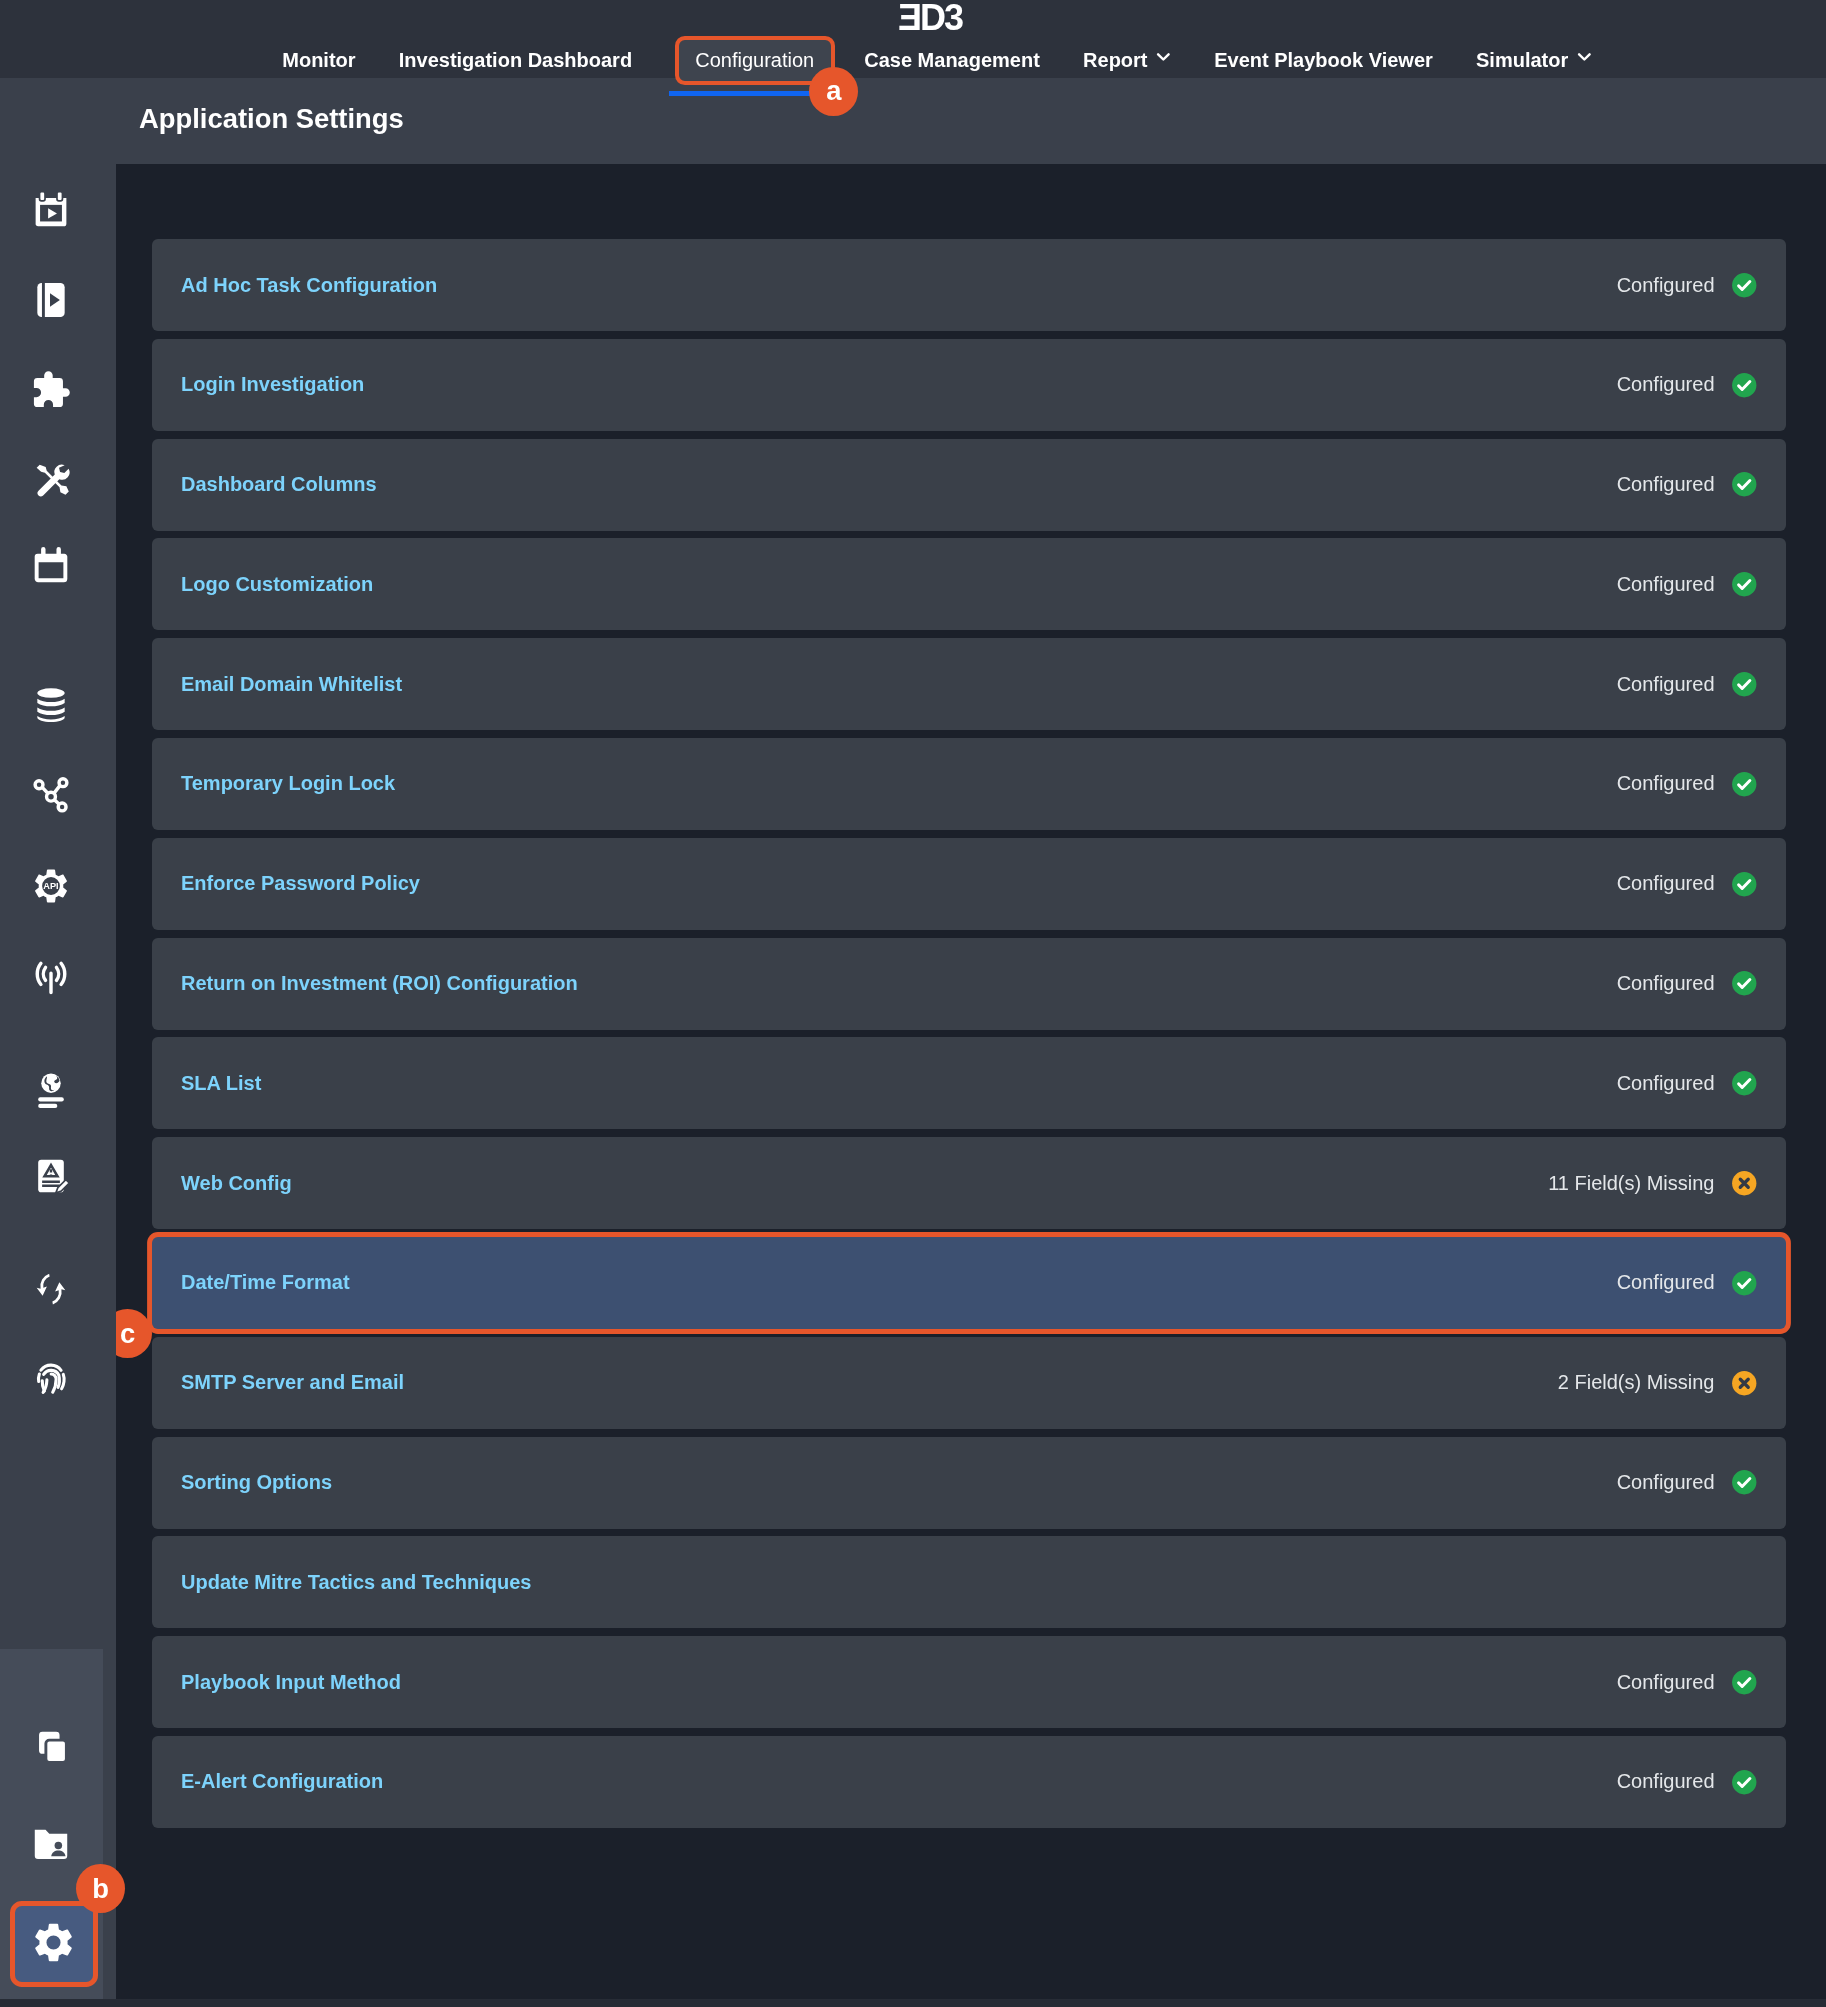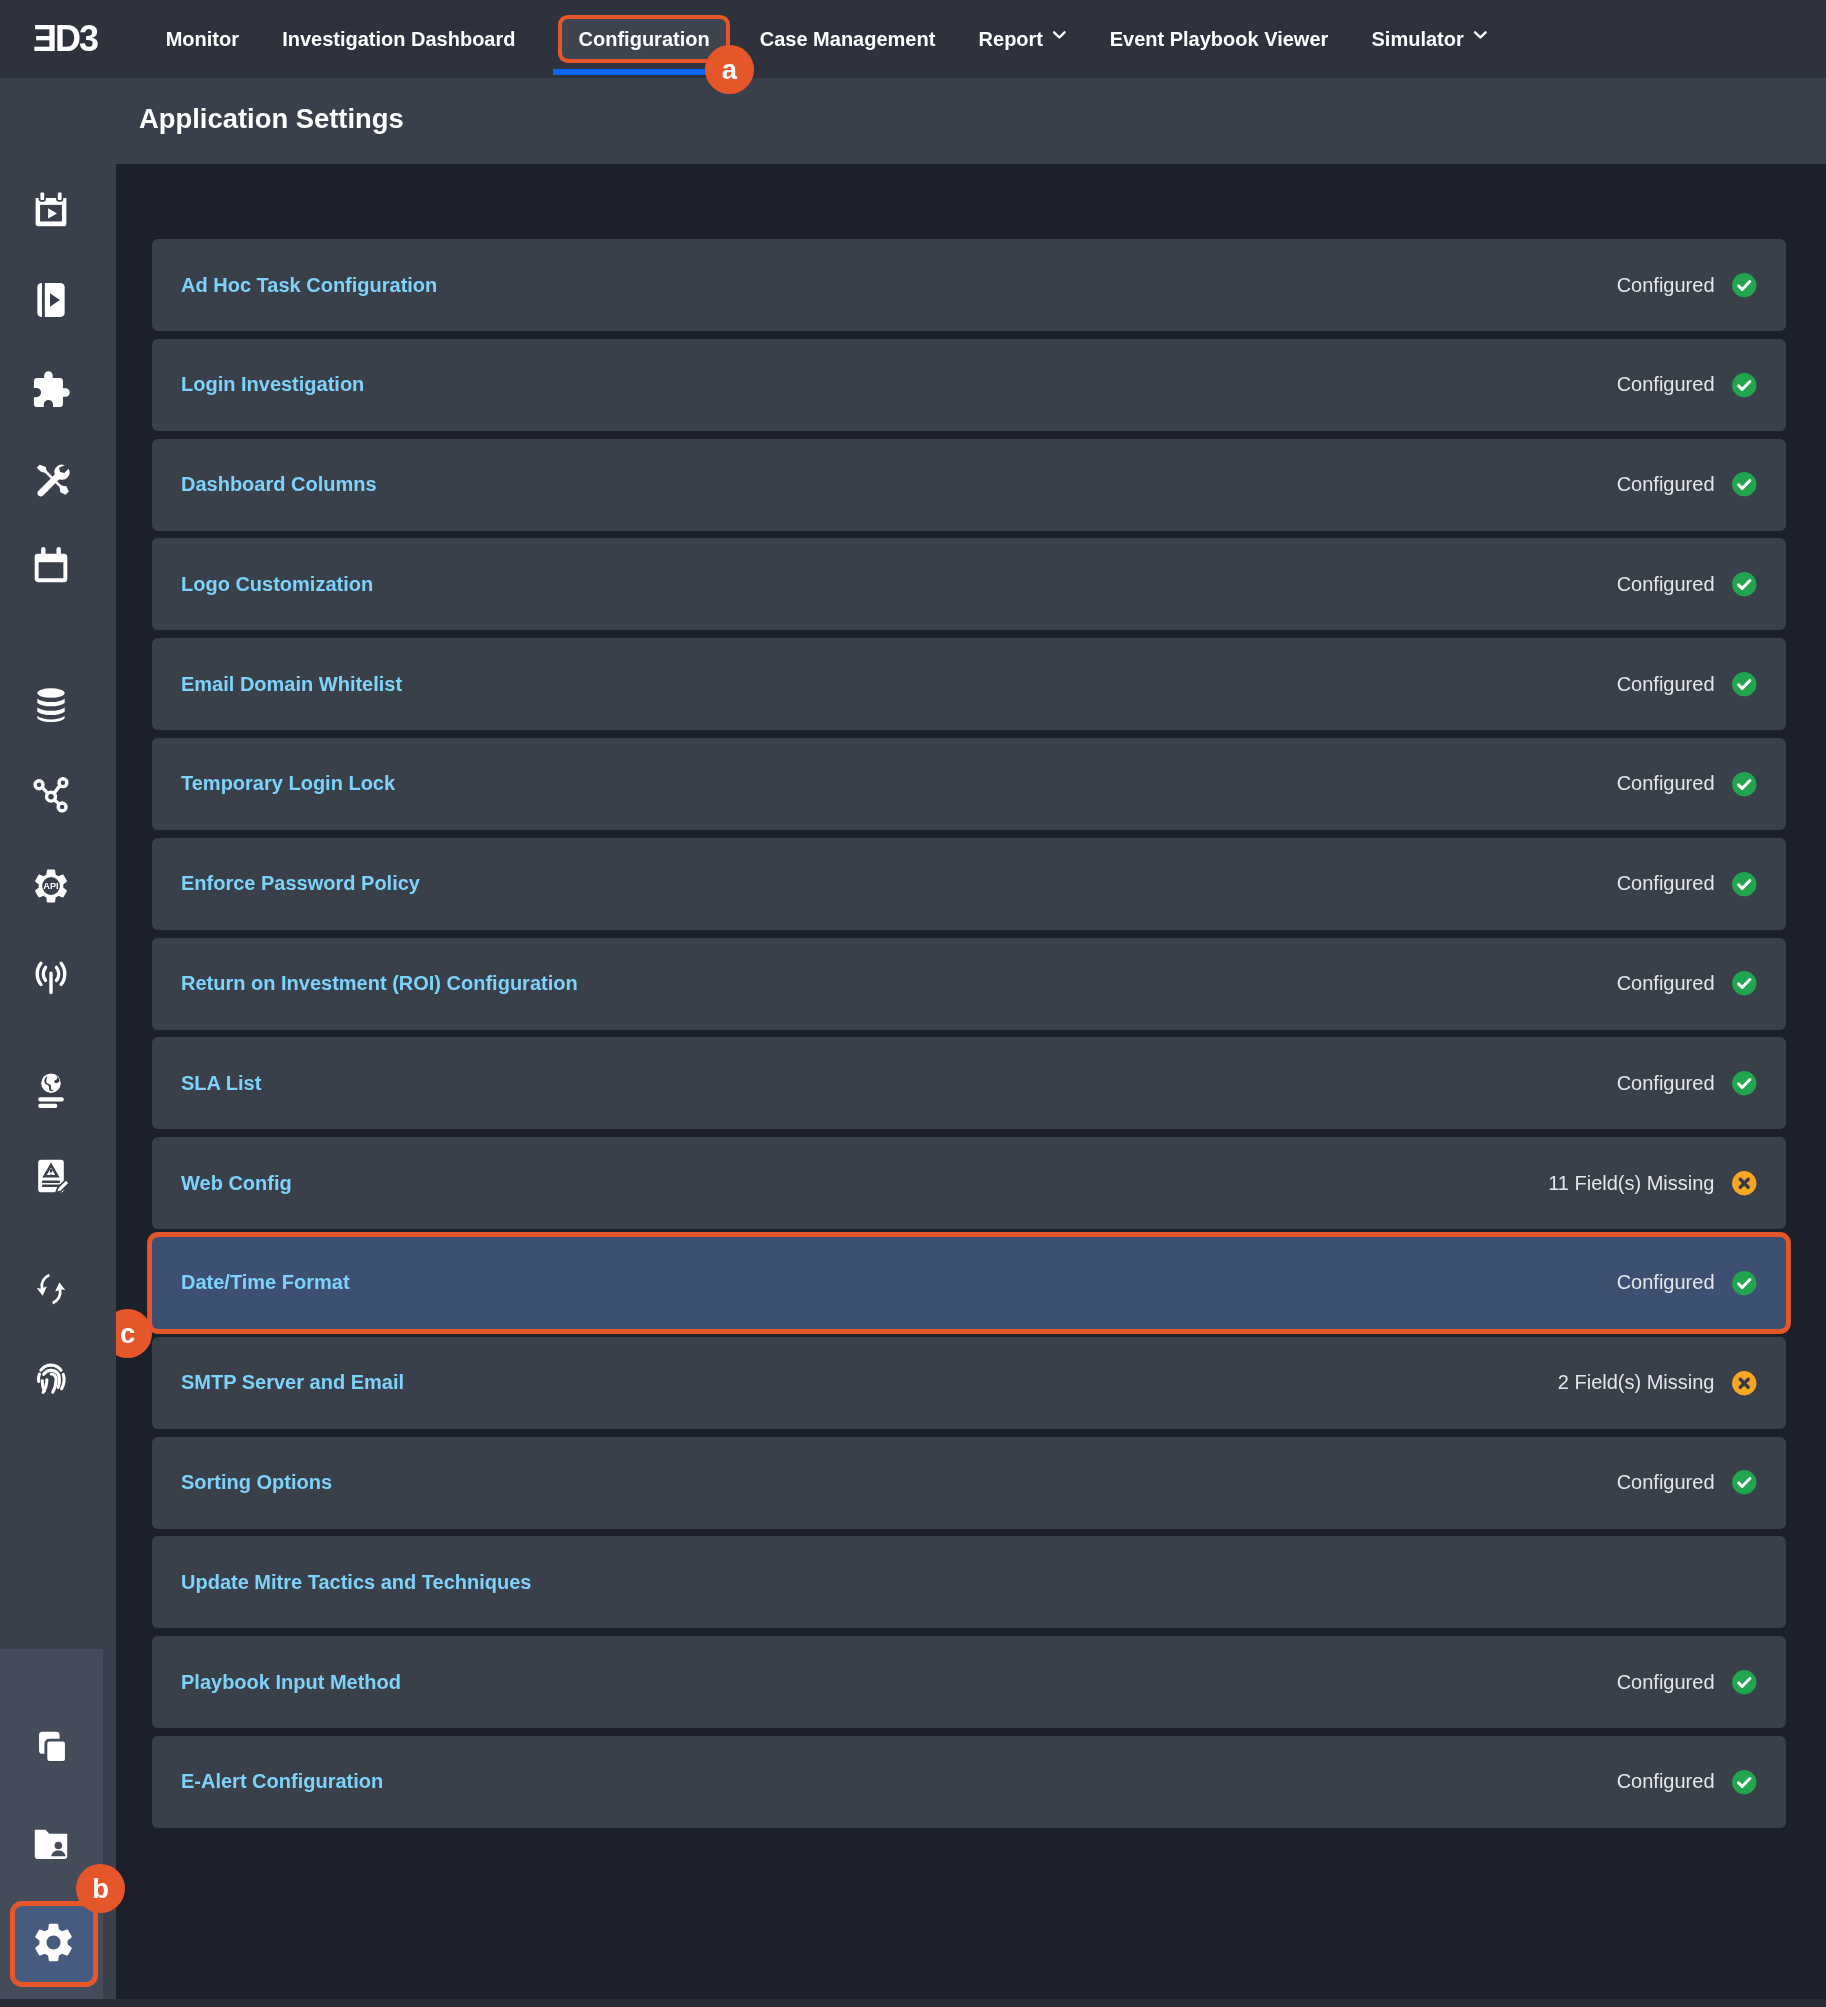--- a/index.html
+++ b/index.html
@@ -11,36 +11,36 @@
   *{box-sizing:border-box;}
   html,body{margin:0;padding:0;}
   body{
     width:1827px;height:2007px;position:relative;overflow:hidden;
     background:var(--band-bg);
     font-family:"Liberation Sans", sans-serif;
   }
   
   .navbar{
     position:absolute;top:0;left:0;width:100%;height:78px;
-    background:var(--navbar-bg);display:flex;align-items:center;z-index:20;
+    background:var(--navbar-bg);display:flex;align-items:center;z-index:20;flex-direction:column;
   }
   .logo{
     margin-left:33px;font-size:36px;font-weight:800;color:#fff;
     letter-spacing:-2px;line-height:1;user-select:none;
   }
   .nav-items{display:flex;align-items:center;margin-left:47px;}
   .nav-item{
     color:#fff;font-size:20px;font-weight:700;padding:0 21.6px;
     display:flex;align-items:flex-start;gap:8.8px;white-space:nowrap;cursor:pointer;
   }
   .nav-item .chev{display:flex;align-items:center;margin-top:2.9px;}
   .nav-active-wrap{position:relative;margin:0 7.8px;}
   .nav-active-box{
     background:#3e444e;border:4.9px solid var(--accent-orange);border-radius:9.8px;
-    padding:8.8px 16.7px;color:#fff;font-size:20px;font-weight:700;white-space:nowrap;margin-left:13px;
+    padding:8.8px 16.7px;color:#fff;font-size:20px;font-weight:400;white-space:nowrap;margin-left:13px;
   }
   .nav-underline{
     position:absolute;left:7.8px;width:169px;bottom:-11.8px;height:5.9px;
     background:var(--underline-blue);
   }
   
   .badge{
     width:49px;height:49px;border-radius:50%;background:var(--accent-orange);
     color:#fff;font-size:27.4px;font-weight:700;display:flex;align-items:center;
     justify-content:center;z-index:30;line-height:1;

